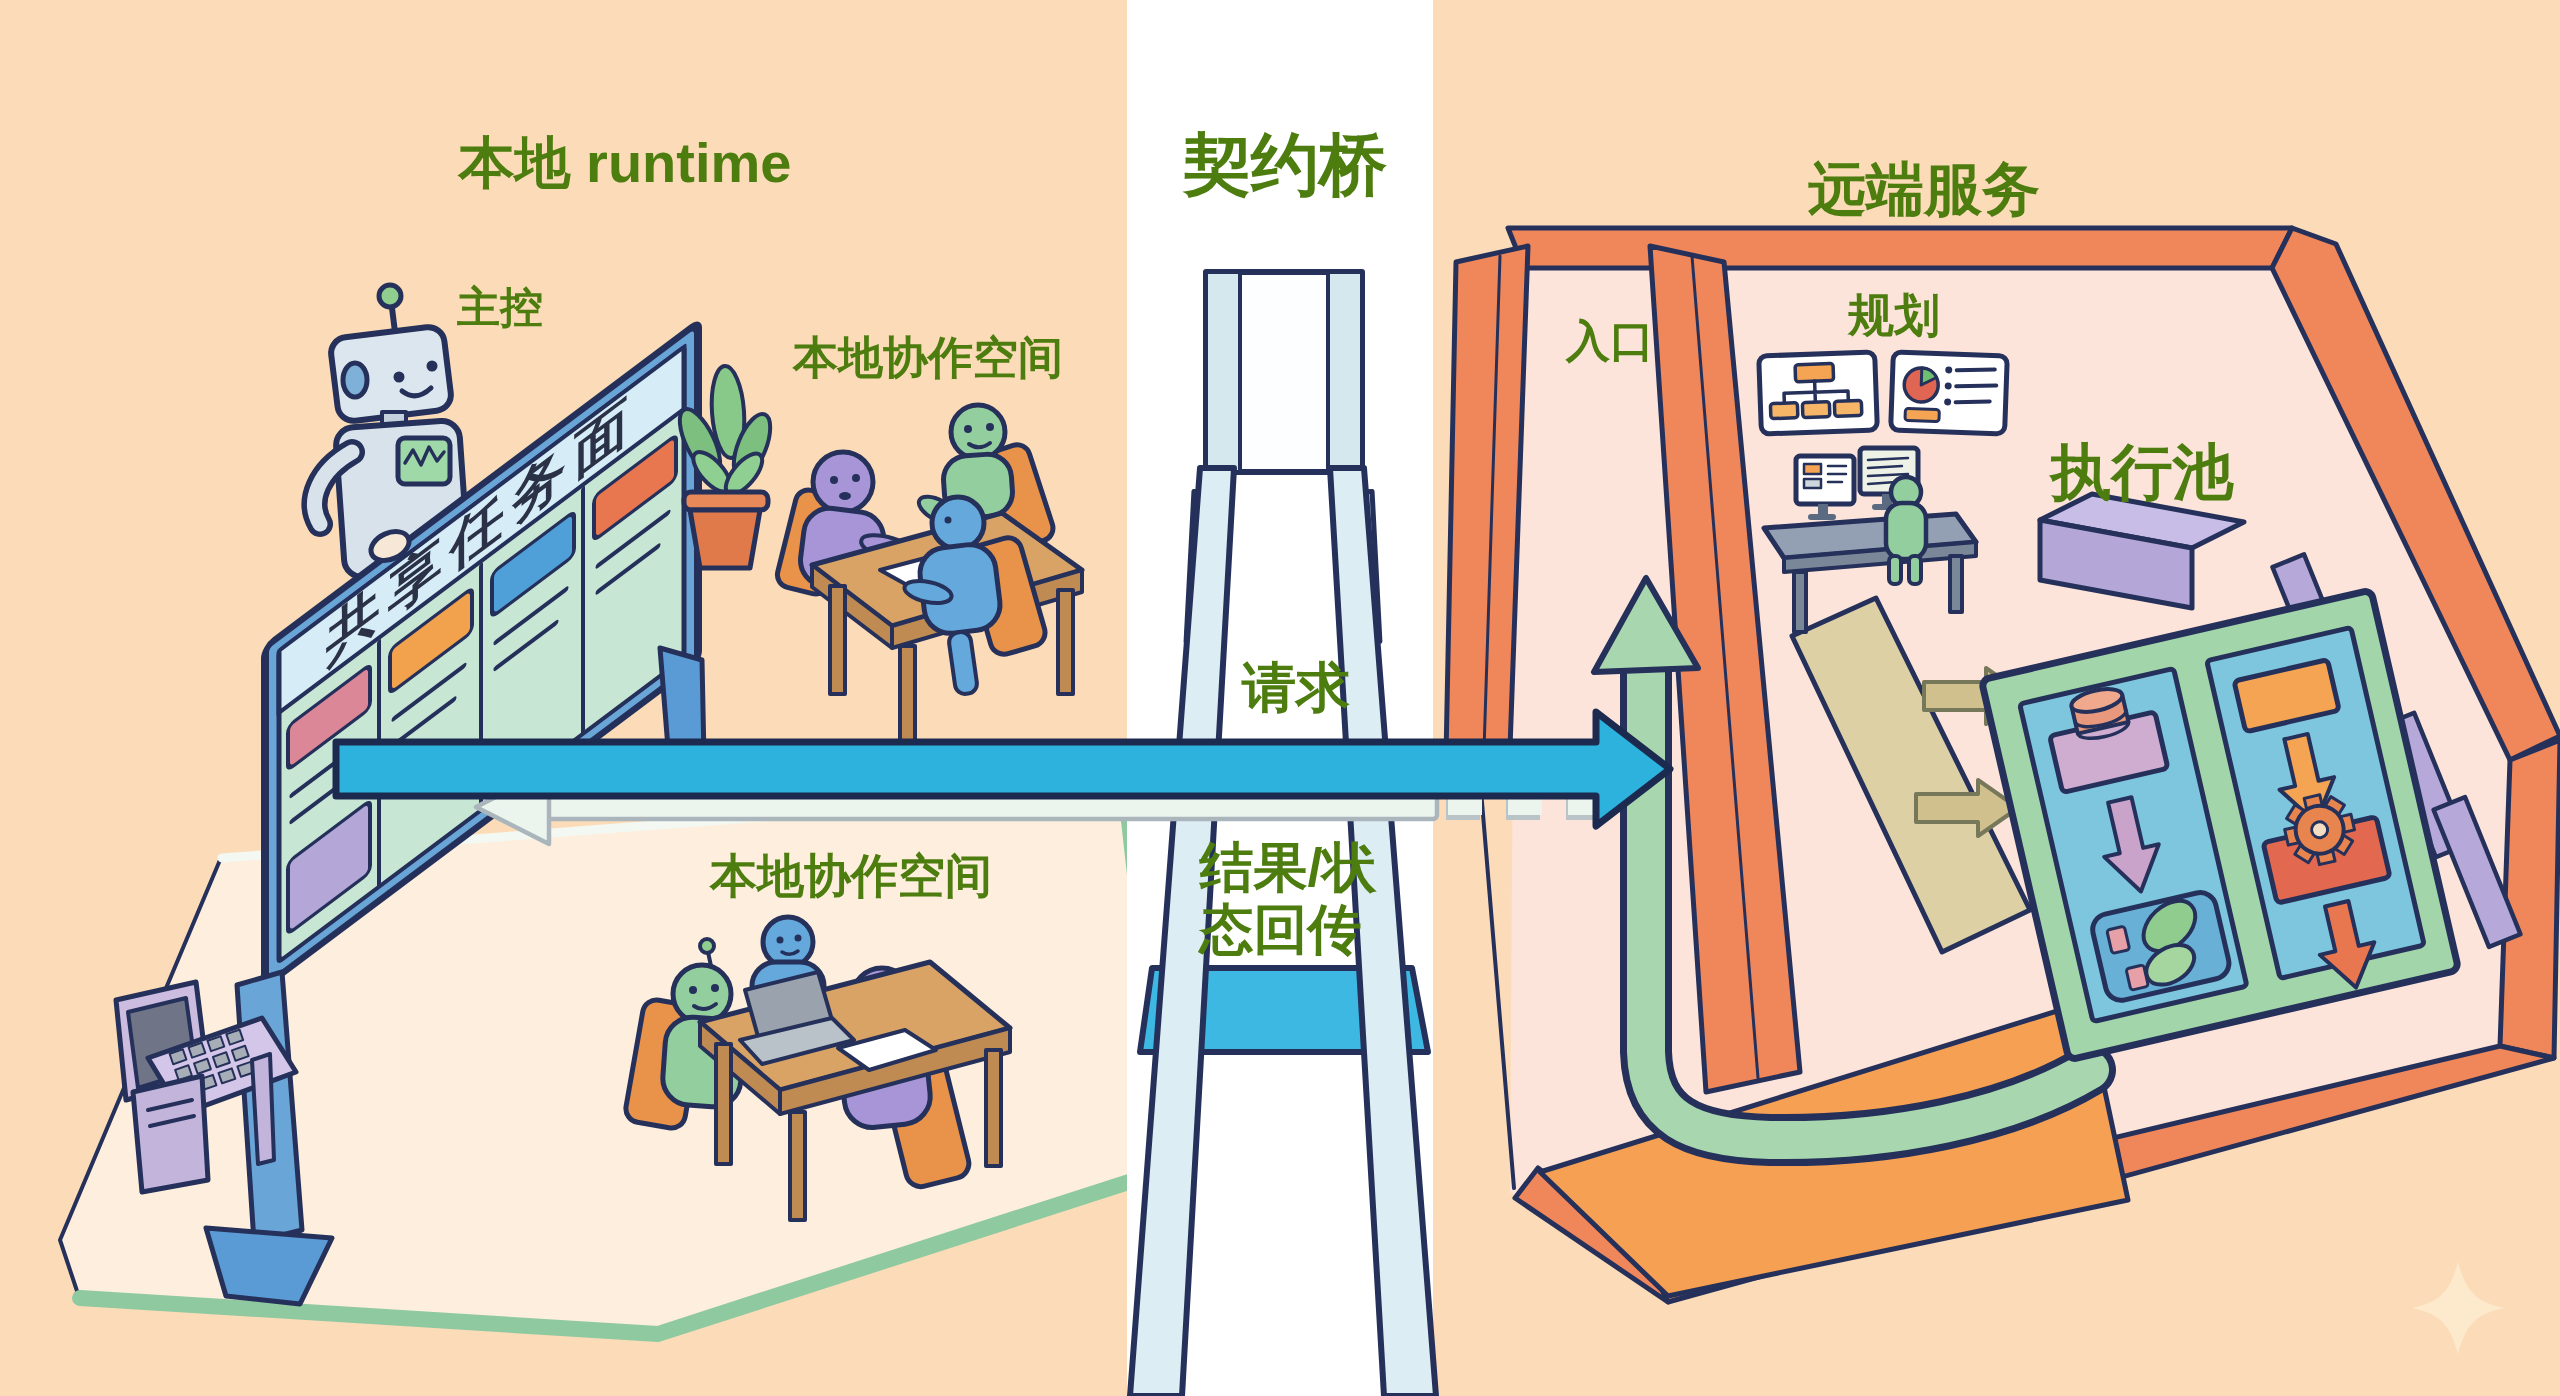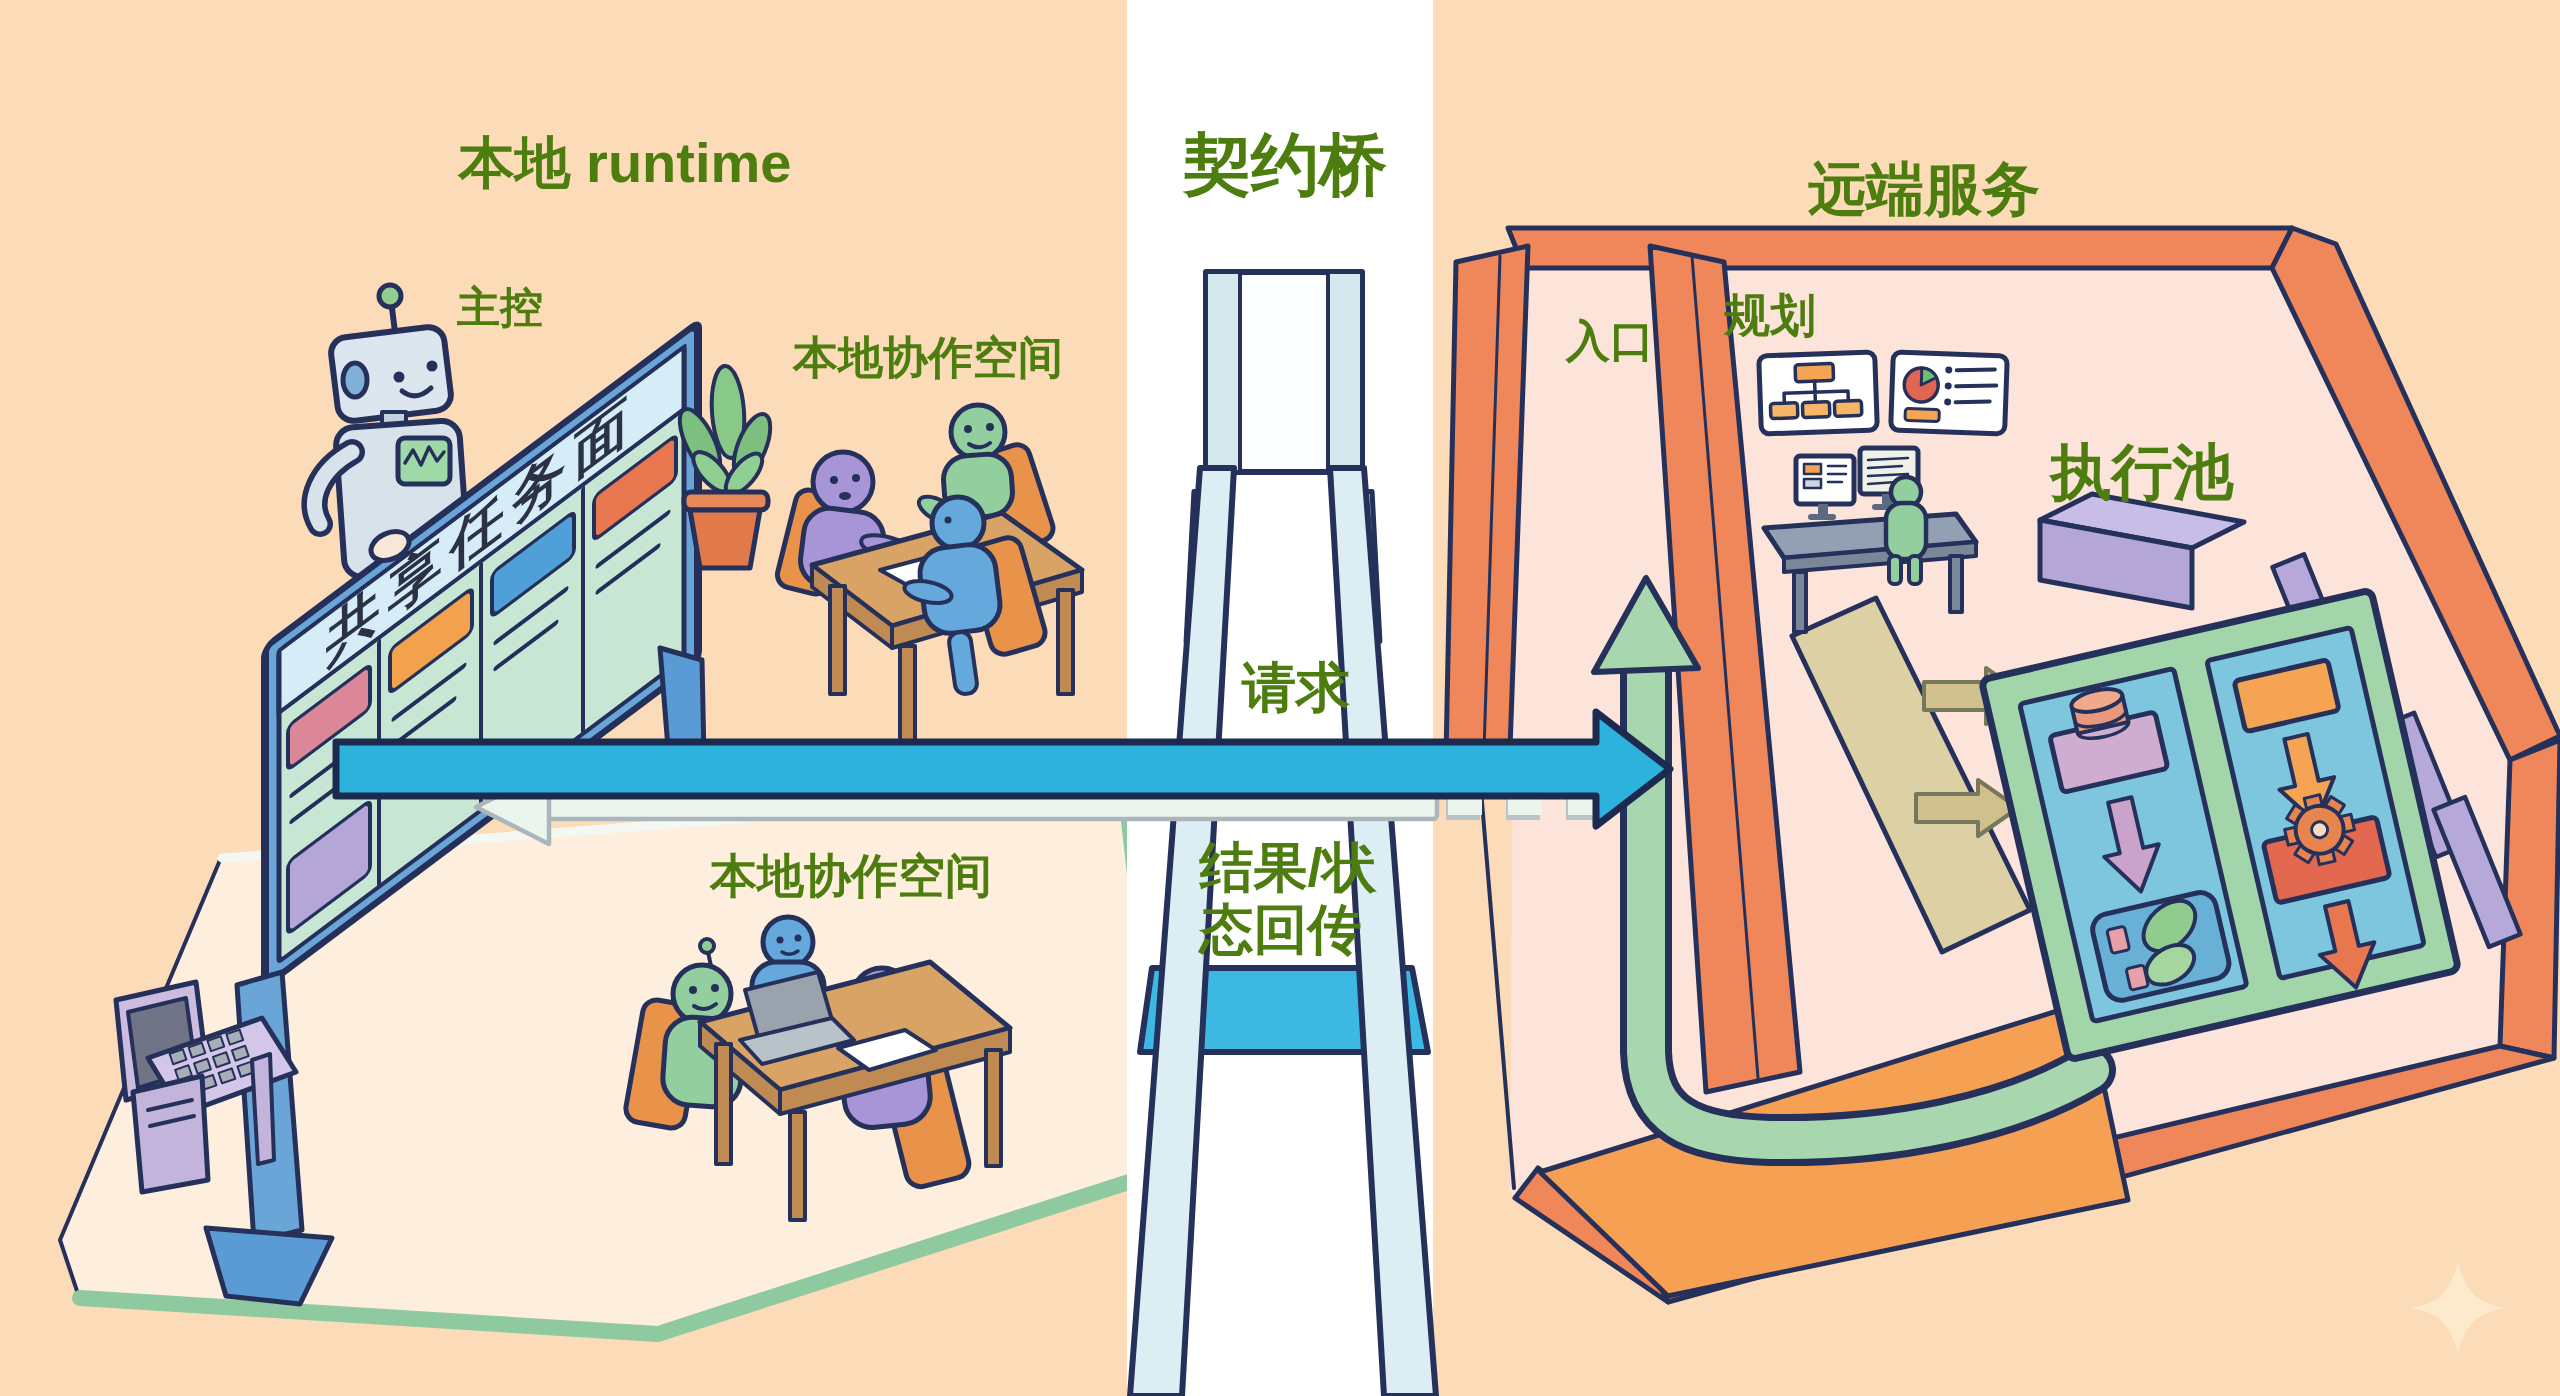--- a/index.html
+++ b/index.html
@@ -382,16 +382,16 @@
 <div class="lbl" style="left:928px;top:358px;font-size:45px;">本地协作空间</div>
 <div class="lbl" style="left:851px;top:876px;font-size:47px;">本地协作空间</div>
 
 <div class="lbl" style="left:1296px;top:687px;font-size:54px;">请求</div>
 <div class="lbl center2" style="left:1288px;top:898px;font-size:54px;">
   <div>结果/状</div>
   <div>态回传</div>
 </div>
 
 <div class="lbl" style="left:1610px;top:341px;font-size:44px;">入口</div>
-<div class="lbl" style="left:1770px;top:315px;font-size:46px;">规划</div>
+<div class="lbl" style="left:1894px;top:315px;font-size:46px;">规划</div>
 <div class="lbl" style="left:2142px;top:466px;font-size:61px;margin-top:6px;">执行池</div>
 
 </div>
 
 </body></html>

